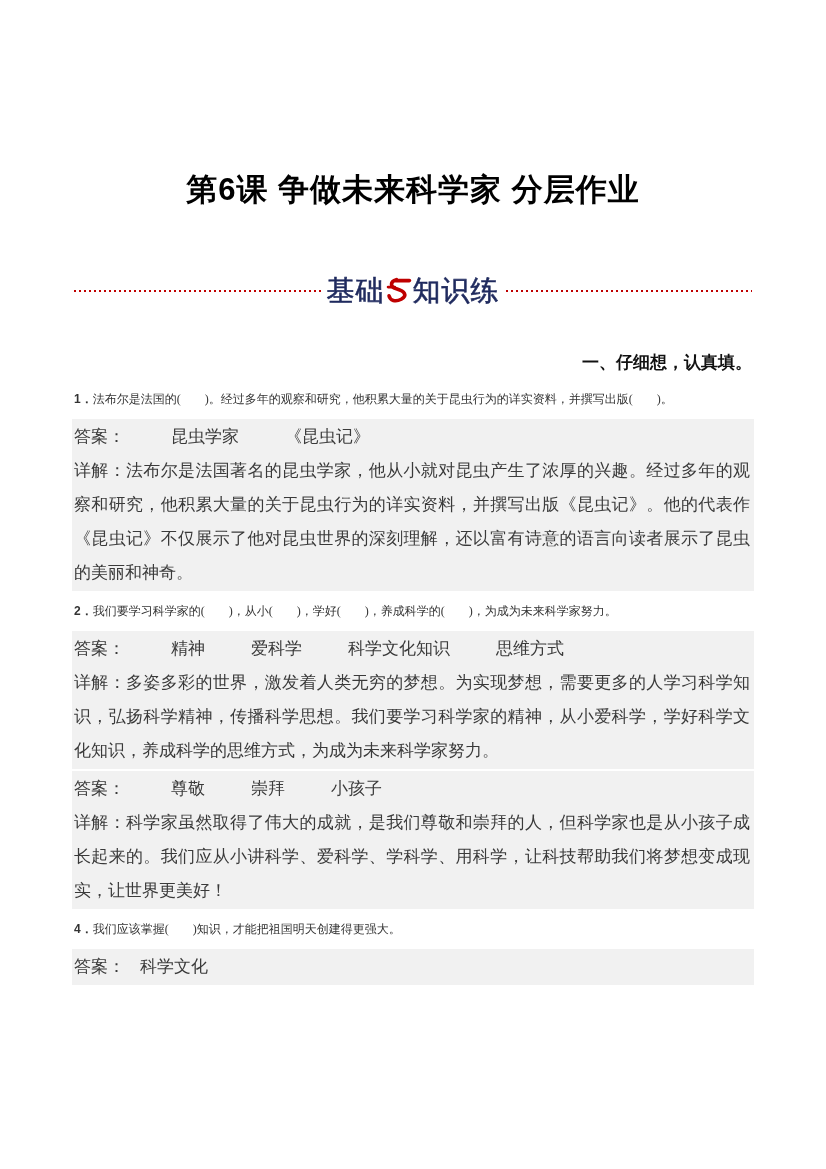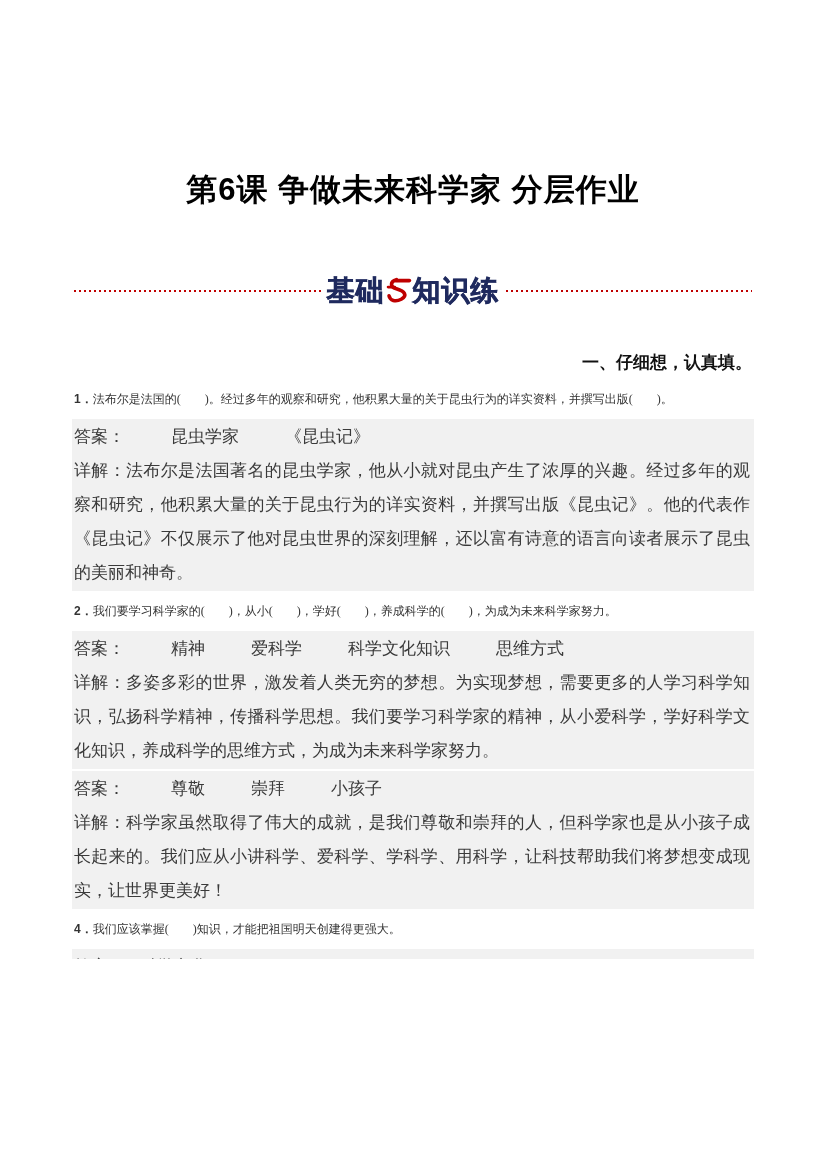--- a/index.html
+++ b/index.html
@@ -5,21 +5,21 @@
   :root {
     --accent-red: #bf0000;
     --navy: #1f2a5e;
     --answer-bg: #f1f1f1;
     --body-text: #3d3d3d;
   }
   * { margin: 0; padding: 0; box-sizing: border-box; }
   html, body { background: #ffffff; }
   .page {
     width: 826px;
-    height: 959px;
+    height: 1169px;
     margin: 0 auto;
     background: #ffffff;
     padding: 0 74px;
     overflow: hidden;
     font-family: "Liberation Serif", "DejaVu Serif", serif;
     color: var(--body-text);
   }
   
   .doc-title {
     margin-top: 168px;
@@ -45,21 +45,21 @@
       to right,
       var(--accent-red) 0 2px,
       transparent 2px 5px
     );
   }
   .divider-label {
     display: flex;
     align-items: center;
     padding: 0 6px;
     font-family: "Liberation Sans", "DejaVu Sans", sans-serif;
-    font-weight: 700;
+    font-weight: 400;
     font-size: 28px;
     letter-spacing: 1px;
     color: var(--navy);
     -webkit-text-stroke: 0.6px var(--navy);
     white-space: nowrap;
   }
   .swirl-icon {
     width: 26px;
     height: 34px;
     margin: 0 1px;

